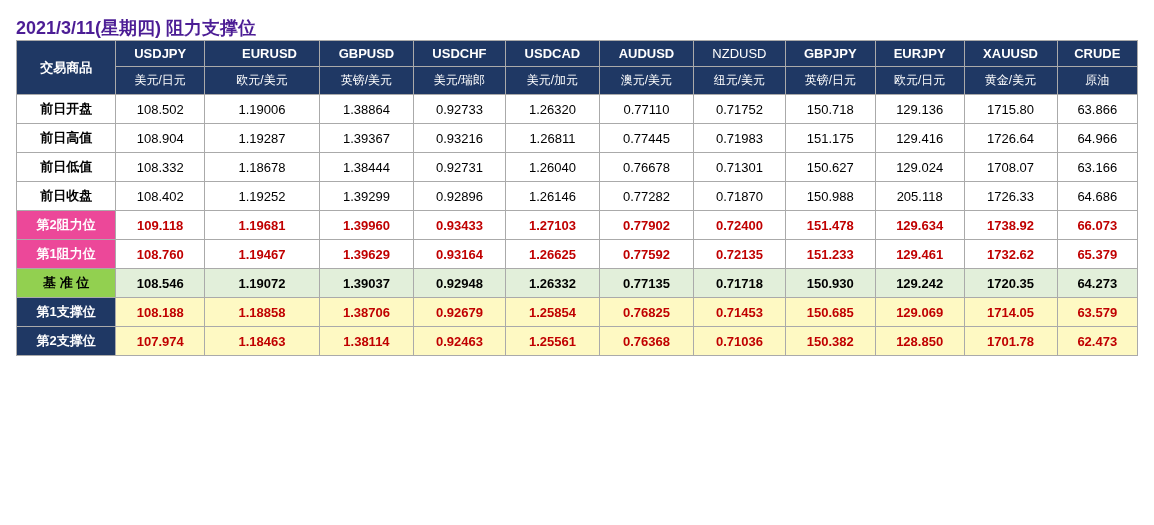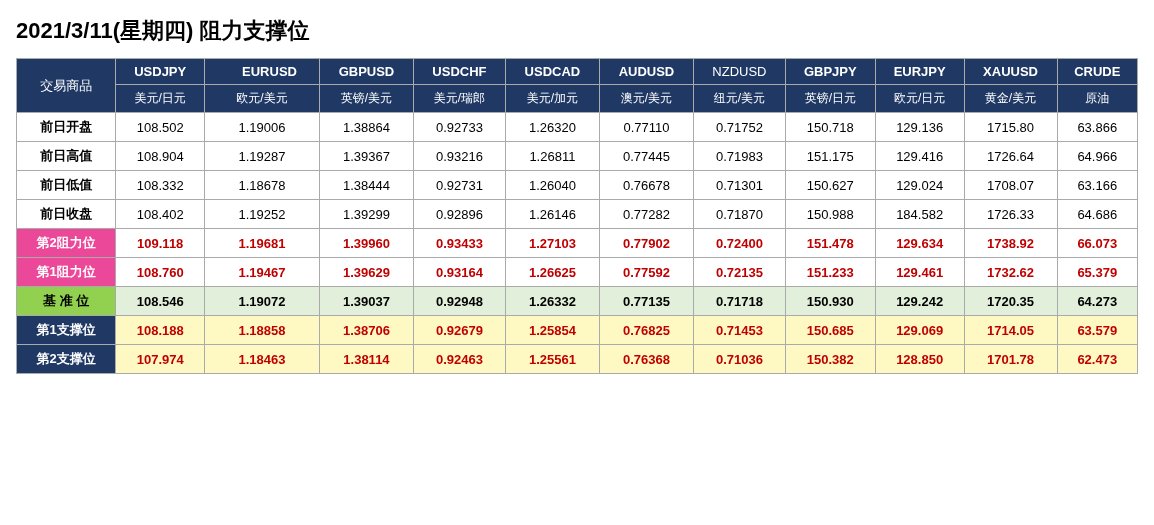--- a/index.html
+++ b/index.html
@@ -3,40 +3,40 @@
   <meta charset="utf-8">
   <style>
     * { margin: 0; padding: 0; box-sizing: border-box; }
     body {
       font-family: 'Microsoft YaHei', Arial, sans-serif;
       background: #fff;
       padding: 16px;
       width: 1154px;
     }
     .page-title {
-      font-size: 22px;
-      font-weight: bold;
-      color: #000000;
-      margin-bottom: 12px;
+      font-size: 18px;
+      font-weight: bold;
+      color: #4c1d95;
+      margin-bottom: 0;
     }
     table {
       border-collapse: collapse;
       width: 100%;
       font-size: 13px;
     }
     th, td {
       border: 1px solid #aaa;
       text-align: center;
       padding: 5px 4px;
     }
     
     .header-row-1 th {
       background: #1f3864;
       color: #fff;
-      font-weight: normal;
+      font-weight: bold;
     }
     
     .header-row-2 th {
       background: #1f3864;
       color: #fff;
       font-weight: normal;
       font-size: 12px;
     }
     
     .label-col {
@@ -174,21 +174,21 @@
       <tr class="data-row">
         <td class="label-col">前日收盘</td>
         <td>108.402</td>
         <td>1.19252</td>
         <td>1.39299</td>
         <td>0.92896</td>
         <td>1.26146</td>
         <td>0.77282</td>
         <td>0.71870</td>
         <td>150.988</td>
-        <td>184.582</td>
+        <td>205.118</td>
         <td>1726.33</td>
         <td>64.686</td>
       </tr>
       <tr class="resistance-row">
         <td class="label-col">第2阻力位</td>
         <td>109.118</td>
         <td>1.19681</td>
         <td>1.39960</td>
         <td>0.93433</td>
         <td>1.27103</td>

